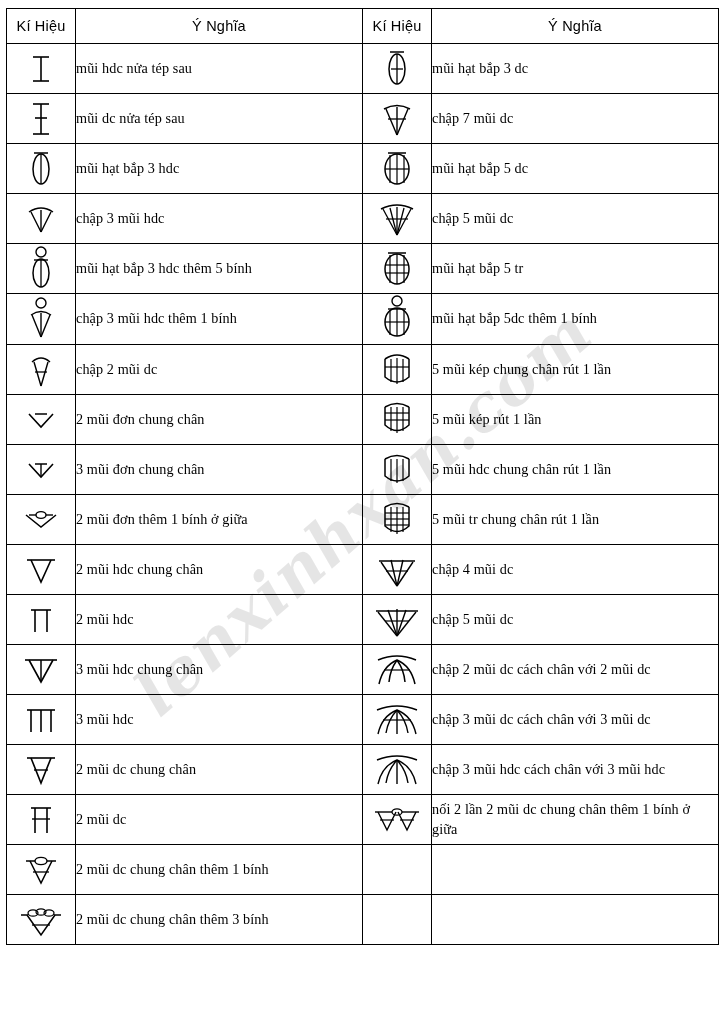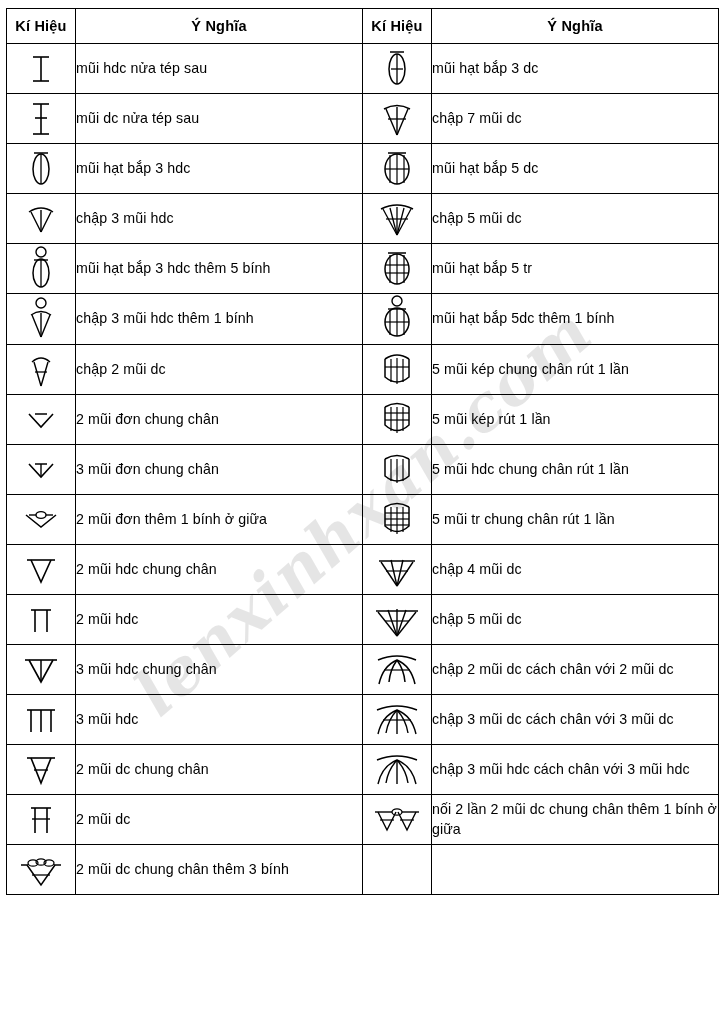--- a/index.html
+++ b/index.html
@@ -45,37 +45,38 @@
     z-index: 1;
   }
   table.chart td, table.chart th {
     border: 1px solid #000000;
     padding: 0;
     vertical-align: middle;
   }
   th.hdr {
     height: 34px;
     font-size: 14.5px;
-    font-weight: 700;
+    font-weight: 400;
     text-align: center;
     letter-spacing: 0.2px;
   }
   col.c-sym { width: 69px; }
   col.c-mean { width: 287px; }
   td.sym {
     text-align: center;
     vertical-align: middle;
     height: 49px;
   }
   td.mean {
     font-size: 14.2px;
     padding-left: 10px;
     padding-right: 6px;
     line-height: 1.25;
     letter-spacing: 0.1px;
+    font-family: Liberation Serif, serif;
   }
   td.mean.two {
     line-height: 1.35;
   }
   svg { display: block; margin: 0 auto; }
   .sym-wrap { display: flex; align-items: center; justify-content: center; }
 </style>
 </head>
 <body>
 
@@ -521,20 +522,36 @@
                 <line x1="32" y1="12" x2="49" y2="12" stroke="#000" stroke-width="1.4"></line>
                 <ellipse cx="27" cy="12" rx="5" ry="3.2" fill="none" stroke="#000" stroke-width="1.3"></ellipse>
                 <line x1="10" y1="20" x2="24" y2="20" stroke="#000" stroke-width="1.2"></line>
                 <line x1="30" y1="20" x2="44" y2="20" stroke="#000" stroke-width="1.2"></line>
               </svg>
           </span>
         </td>
         <td class="mean two">nối 2 lần 2 mũi dc chung chân thêm 1 bính ở giữa</td>
       </tr>
 
+      <tr>
+        <td class="sym">
+          <span class="sym-wrap">
+            <svg width="44" height="42" viewBox="0 0 44 42">
+                <path d="M11 12 L22 34 L33 12" stroke="#000" stroke-width="1.5" fill="none"></path>
+                <ellipse cx="22" cy="12" rx="6" ry="3.6" fill="none" stroke="#000" stroke-width="1.4"></ellipse>
+                <line x1="7" y1="12" x2="16" y2="12" stroke="#000" stroke-width="1.5"></line>
+                <line x1="28" y1="12" x2="37" y2="12" stroke="#000" stroke-width="1.5"></line>
+                <line x1="14" y1="23" x2="30" y2="23" stroke="#000" stroke-width="1.3"></line>
+              </svg>
+          </span>
+        </td>
+        <td class="mean">2 mũi dc chung chân thêm 1 bính</td>
+        <td class="sym"></td>
+        <td class="mean"></td>
+      </tr>
 
 
       <tr>
         <td class="sym">
           <span class="sym-wrap">
             <svg width="52" height="42" viewBox="0 0 52 42">
                 <path d="M12 16 L26 36 L40 16" stroke="#000" stroke-width="1.5" fill="none"></path>
                 <ellipse cx="18" cy="14" rx="5" ry="3.2" fill="none" stroke="#000" stroke-width="1.3"></ellipse>
                 <ellipse cx="26" cy="13" rx="5" ry="3.2" fill="none" stroke="#000" stroke-width="1.3"></ellipse>
                 <ellipse cx="34" cy="14" rx="5" ry="3.2" fill="none" stroke="#000" stroke-width="1.3"></ellipse>

